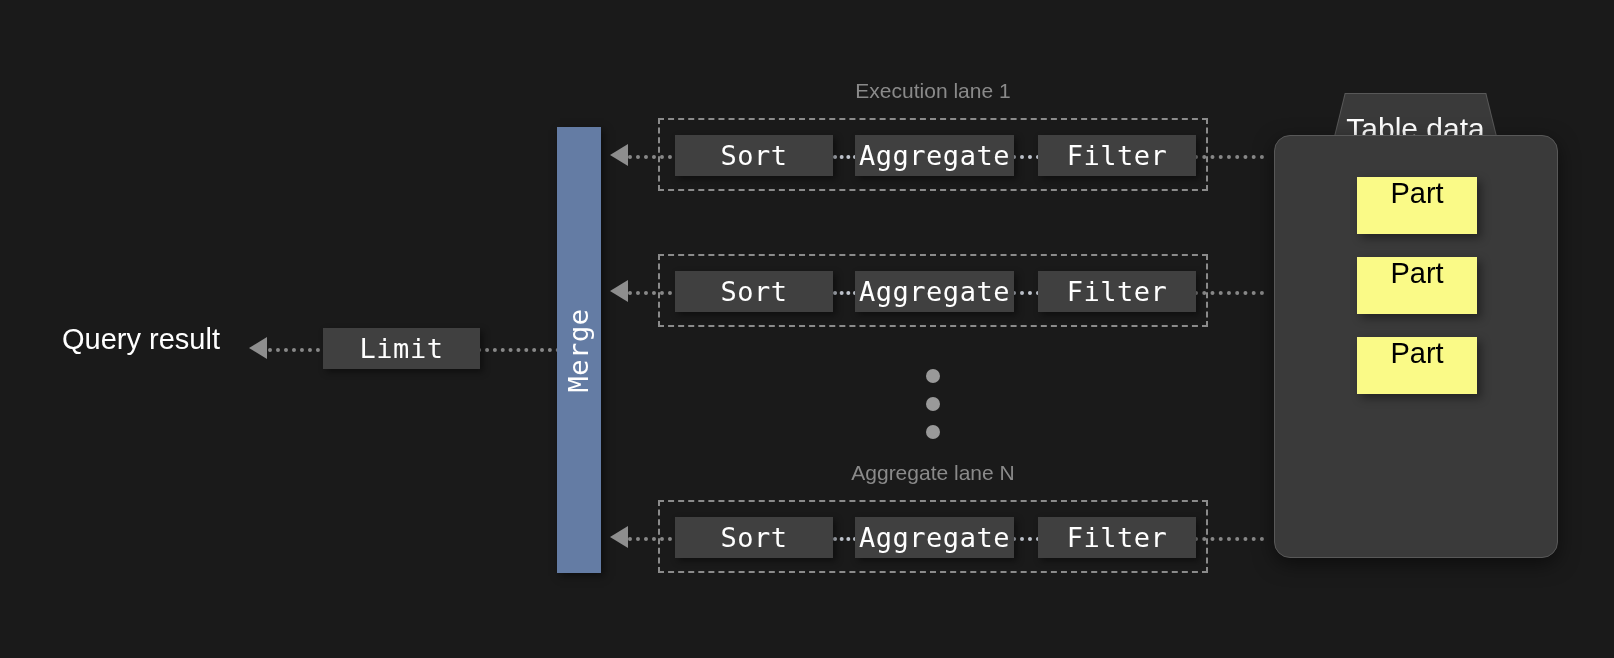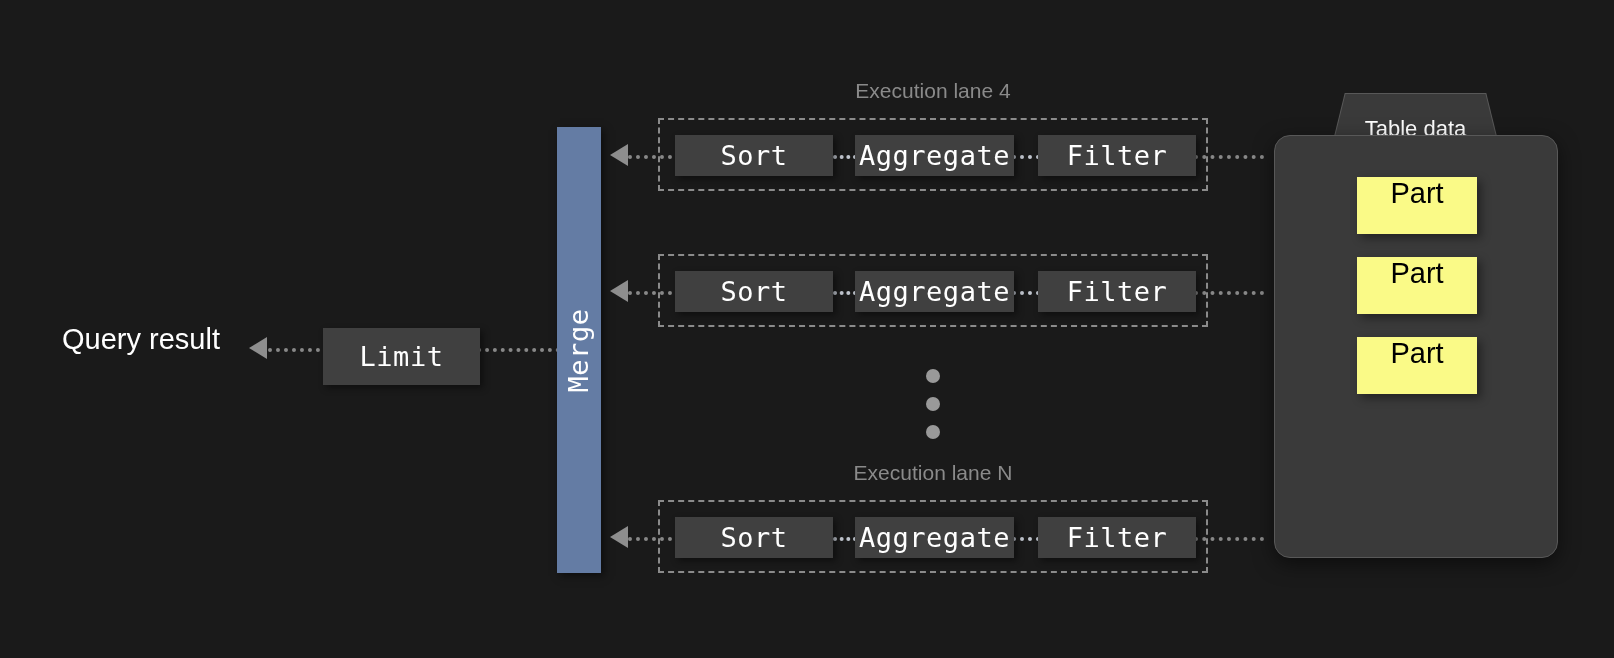--- a/index.html
+++ b/index.html
@@ -122,21 +122,21 @@
     justify-content: center;
   }
   .panel-tab-border {
     position: absolute;
     background: #585858;
     z-index: 1;
     clip-path: polygon(10% 0%, 90% 0%, 100% 100%, 0% 100%);
   }
   .panel-tab-title {
     color: #ffffff;
-    font-size: 22px;
+    font-size: 30px;
     white-space: nowrap;
     padding-bottom: 2px;
   }
   
   .tab-seam {
     position: absolute;
     background: #3a3a3a;
     z-index: 3;
   }
   .part {
@@ -154,31 +154,31 @@
 </head>
 <body>
 
 <div id="canvas">
 
   <div class="plain-label" style="left:62px; top:323px;">Query result</div>
 
   <div class="arrowhead" style="left:249px; top:337px;"></div>
   <div class="dotline" style="left:268px; top:348px; width:60px;"></div>
 
-  <div class="op" style="left:323px; top:328px; width:157px; height:57px;">
+  <div class="op" style="left:323px; top:328px; width:157px; height:41px;">
     <span>Limit</span>
   </div>
 
   <div class="dotline" style="left:328px; top:348px; width:232px;"></div>
 
   <div class="merge-bar" style="left:557px; top:127px; width:44px; height:446px;">
     <span>Merge</span>
   </div>
 
-  <div class="lane-label" style="left:658px; top:79px; width:550px;">Execution lane 4</div>
+  <div class="lane-label" style="left:658px; top:79px; width:550px;">Execution lane 1</div>
 
   <div class="lane-box" style="left:658px; top:118px; width:550px; height:73px;"></div>
 
   <div class="arrowhead" style="left:610px; top:144px;"></div>
   <div class="dotline" style="left:628px; top:155px; width:60px;"></div>
 
   <div class="op" style="left:675px; top:135px; width:158px; height:41px;">
     <span>Sort</span>
   </div>
   <div class="dotline light" style="left:833px; top:155px; width:24px;"></div>
@@ -207,21 +207,21 @@
   <div class="dotline light" style="left:1012px; top:291px; width:28px;"></div>
   <div class="op" style="left:1038px; top:271px; width:158px; height:41px;">
     <span>Filter</span>
   </div>
   <div class="dotline" style="left:1194px; top:291px; width:70px;"></div>
 
   <div class="dot grey" style="left:926px; top:369px; width:14px; height:14px;"></div>
   <div class="dot grey" style="left:926px; top:397px; width:14px; height:14px;"></div>
   <div class="dot grey" style="left:926px; top:425px; width:14px; height:14px;"></div>
 
-  <div class="lane-label" style="left:658px; top:461px; width:550px;">Execution lane N</div>
+  <div class="lane-label" style="left:658px; top:461px; width:550px;">Aggregate lane N</div>
 
   <div class="lane-box" style="left:658px; top:500px; width:550px; height:73px;"></div>
 
   <div class="arrowhead" style="left:610px; top:526px;"></div>
   <div class="dotline" style="left:628px; top:537px; width:60px;"></div>
 
   <div class="op" style="left:675px; top:517px; width:158px; height:41px;">
     <span>Sort</span>
   </div>
   <div class="dotline light" style="left:833px; top:537px; width:24px;"></div>

